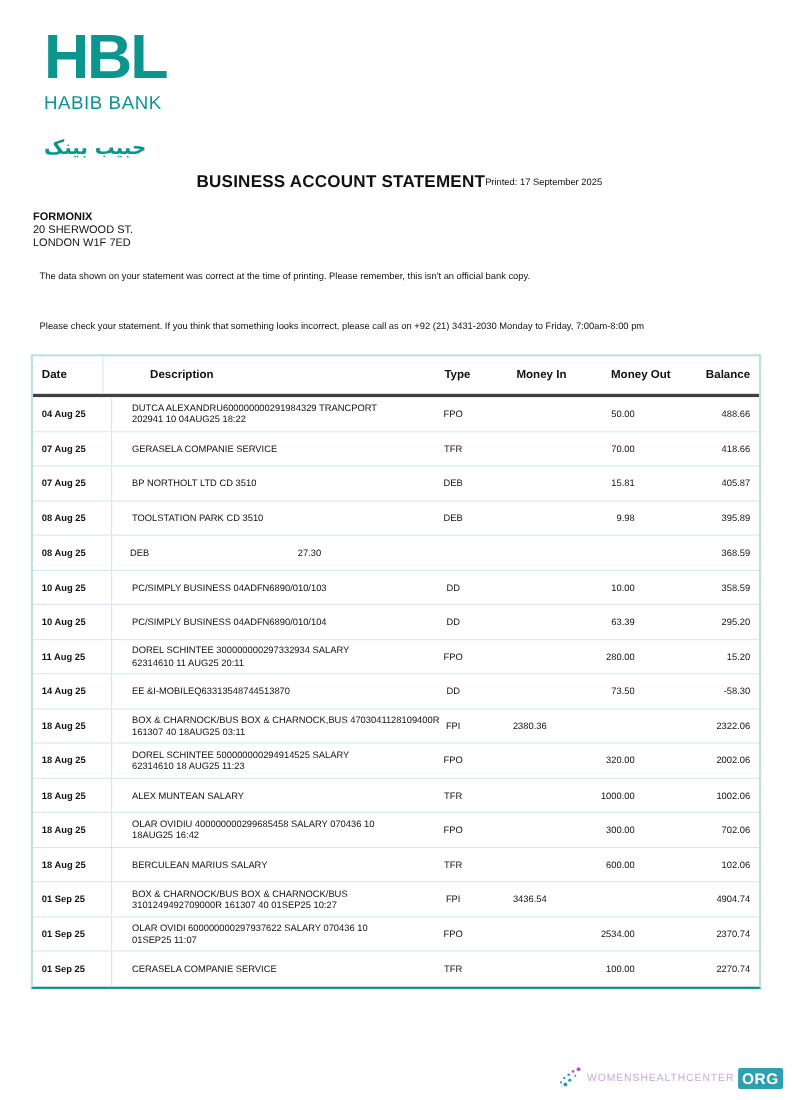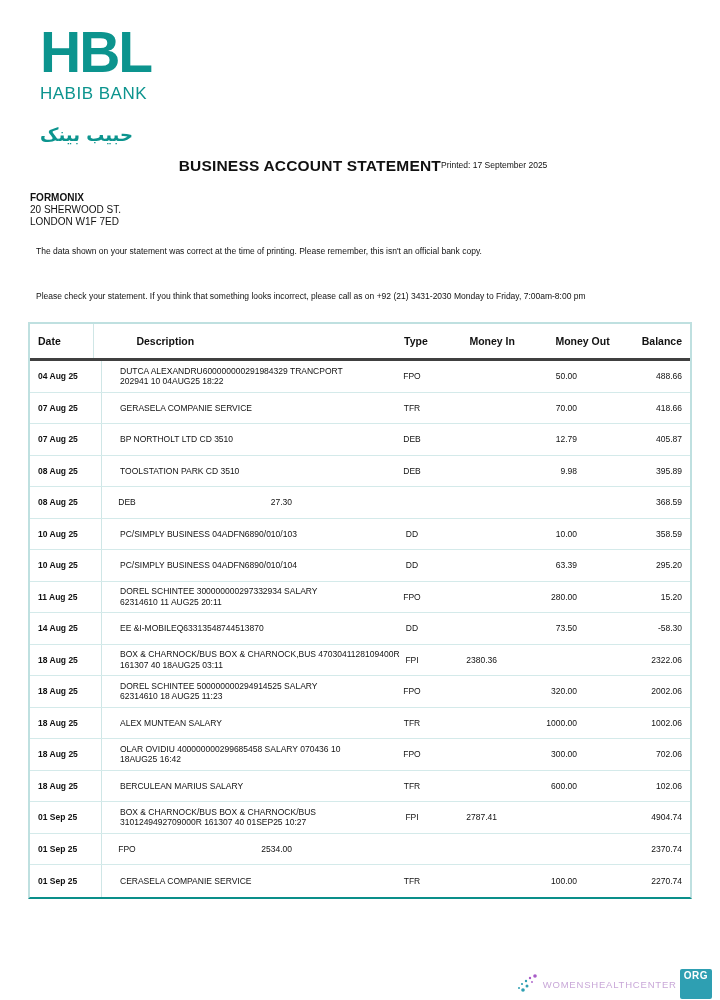--- a/index.html
+++ b/index.html
@@ -41,21 +41,21 @@
   .cell.c-desc div { white-space: nowrap; }
   .cell.c-type { width: 50px; text-align: center; }
   .cell.c-in   { width: 64px; text-align: right; }
   .cell.c-out  { width: 80px; text-align: right; }
   .cell.c-bal  { flex: 1; text-align: right; padding-right: 8px; }
 
   
   .watermark { position: absolute; top: 969px; right: 8px; display: flex; align-items: center; gap: 3px; }
   .wm-icon { display: flex; align-items: flex-end; margin-bottom: 2px; }
   .wm-text { color: #c9a8d8; font-size: 9.5px; letter-spacing: 0.8px; }
-  .wm-badge { background: #2e9fb2; color: #fff; font-size: 10px; font-weight: bold; padding: 1px 4px 18px 4px; border-radius: 2px; letter-spacing: 0.5px; }
+  .wm-badge { background: #2e9fb2; color: #fff; font-size: 14px; font-weight: bold; padding: 1px 4px 2px 4px; border-radius: 2px; letter-spacing: 0.5px; }
 </style>
 </head>
 <body>
 
 <div class="page">
 
   <div class="logo">
     <div class="logo-hbl">HBL</div>
     <div class="logo-bankname">HABIB BANK</div>
     <div class="logo-urdu">حبیب بینک</div>
@@ -112,21 +112,21 @@
   </div>
 
   <div class="trow">
     <div class="cell c-date">07 Aug 25</div>
     <div class="cell c-desc">
       <div>BP NORTHOLT LTD CD 3510</div>
       <div></div>
     </div>
     <div class="cell c-type">DEB</div>
     <div class="cell c-in"></div>
-    <div class="cell c-out">12.79</div>
+    <div class="cell c-out">15.81</div>
     <div class="cell c-bal">405.87</div>
   </div>
 
   <div class="trow">
     <div class="cell c-date">08 Aug 25</div>
     <div class="cell c-desc">
       <div>TOOLSTATION PARK CD 3510</div>
       <div></div>
     </div>
     <div class="cell c-type">DEB</div>
@@ -251,27 +251,31 @@
     <div class="cell c-bal">102.06</div>
   </div>
 
   <div class="trow">
     <div class="cell c-date">01 Sep 25</div>
     <div class="cell c-desc">
       <div>BOX &amp; CHARNOCK/BUS BOX &amp; CHARNOCK/BUS</div>
       <div>3101249492709000R 161307 40 01SEP25 10:27</div>
     </div>
     <div class="cell c-type">FPI</div>
-    <div class="cell c-in">2787.41</div>
+    <div class="cell c-in">3436.54</div>
     <div class="cell c-out"></div>
     <div class="cell c-bal">4904.74</div>
   </div>
 
   <div class="trow">
     <div class="cell c-date">01 Sep 25</div>
+    <div class="cell c-desc">
+      <div>OLAR OVIDI 600000000297937622 SALARY 070436 10</div>
+      <div>01SEP25 11:07</div>
+    </div>
     <div class="cell c-type">FPO</div>
     <div class="cell c-in"></div>
     <div class="cell c-out">2534.00</div>
     <div class="cell c-bal">2370.74</div>
   </div>
 
   <div class="trow">
     <div class="cell c-date">01 Sep 25</div>
     <div class="cell c-desc">
       <div>CERASELA COMPANIE SERVICE</div>

